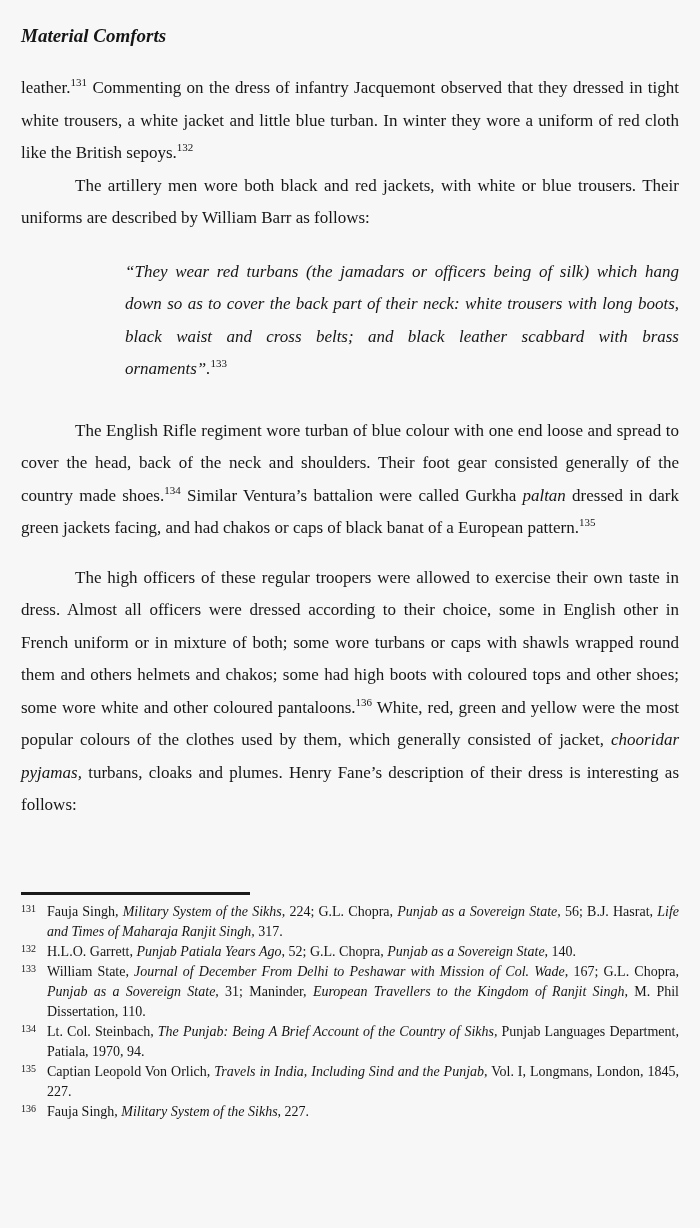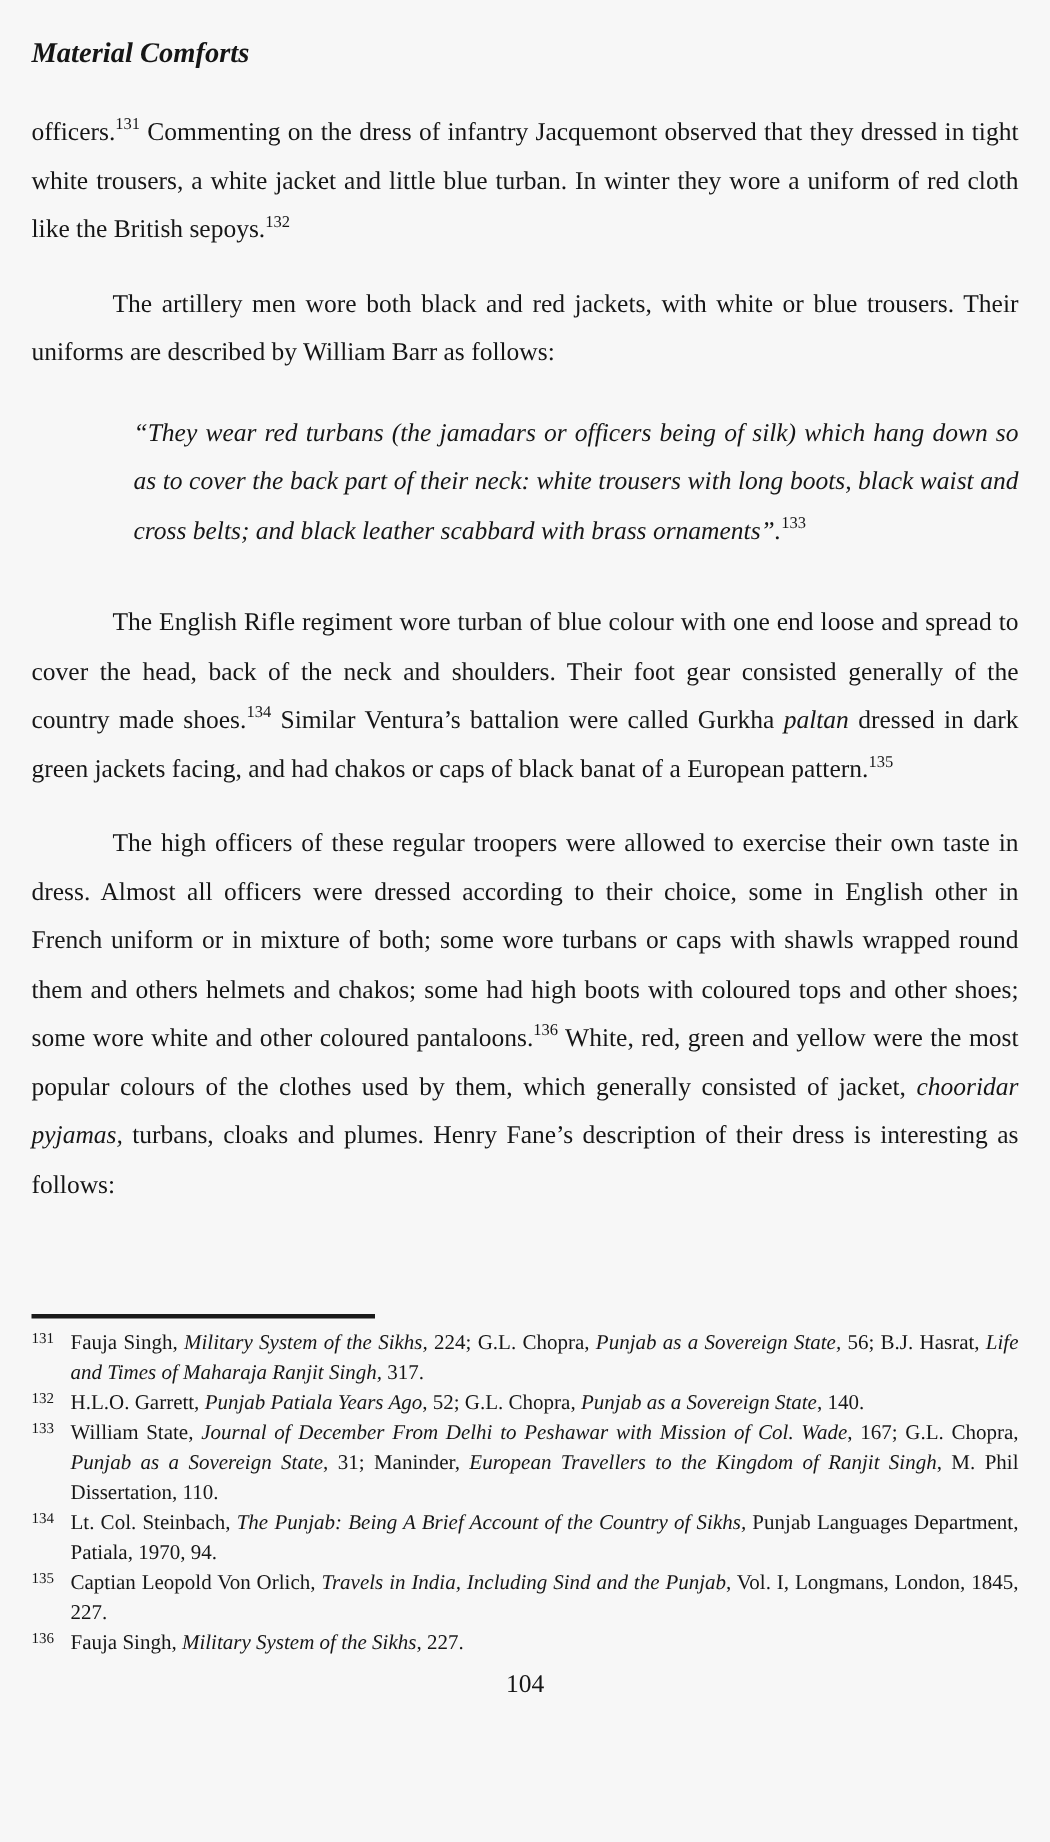--- a/index.html
+++ b/index.html
@@ -24,25 +24,25 @@
     font-style: italic;
   }
   .para {
     margin: 0;
     font-size: 17px;
     line-height: 32.5px;
     text-align: justify;
   }
   .para.first   { margin-top: 24px; }
   .para.indent  { text-indent: 54px; }
-  .p2 { margin-top: 17px; }
+  .p2 { }
   .p3 { margin-top: 29px; }
   .p4 { margin-top: 17px; }
   .quote {
-    margin: 21px 0 0 68px;
+    margin: 21px 0 0 104px;
     font-size: 17px;
     line-height: 32.5px;
     font-style: italic;
     text-align: justify;
   }
   .fnref {
     font-size: 11px;
     line-height: 0;
     vertical-align: 7px;
     font-style: normal;
@@ -76,21 +76,21 @@
   }
   i { font-style: italic; }
 </style>
 </head>
 <body>
 
 <div class="page">
 
   <div class="heading">Material Comforts</div>
 
-  <p class="para first"><span>officers.</span><sup class="fnref">131</sup><span> Commenting on the dress of infantry Jacquemont observed that they dressed in tight white trousers, a white jacket and little blue turban. In winter they wore a uniform of red cloth like the British sepoys.</span><sup class="fnref">132</sup></p>
+  <p class="para first"><span>leather.</span><sup class="fnref">131</sup><span> Commenting on the dress of infantry Jacquemont observed that they dressed in tight white trousers, a white jacket and little blue turban. In winter they wore a uniform of red cloth like the British sepoys.</span><sup class="fnref">132</sup></p>
 
   <p class="para indent p2"><span>The artillery men wore both black and red jackets, with white or blue trousers. Their uniforms are described by William Barr as follows:</span></p>
 
   <div class="quote"><span>“They wear red turbans (the jamadars or officers being of silk) which hang down so as to cover the back part of their neck: white trousers with long boots, black waist and cross belts; and black leather scabbard with brass ornaments”.</span><sup class="fnref">133</sup></div>
 
   <p class="para indent p3"><span>The English Rifle regiment wore turban of blue colour with one end loose and spread to cover the head, back of the neck and shoulders. Their foot gear consisted generally of the country made shoes.</span><sup class="fnref">134</sup><span> Similar Ventura’s battalion were called Gurkha </span><i>paltan</i><span> dressed in dark green jackets facing, and had chakos or caps of black banat of a European pattern.</span><sup class="fnref">135</sup></p>
 
   <p class="para indent p4"><span>The high officers of these regular troopers were allowed to exercise their own taste in dress. Almost all officers were dressed  according to their choice, some in English other in French uniform or in mixture of both; some wore turbans or caps with shawls wrapped round them and others helmets and chakos;  some had high boots with coloured tops and other shoes; some wore white and  other coloured pantaloons.</span><sup class="fnref">136</sup><span> White, red, green and yellow were the most popular colours of the clothes used by them, which generally consisted of jacket, </span><i>chooridar pyjamas,</i><span> turbans, cloaks and plumes. Henry Fane’s description of their dress is interesting as follows:</span></p>
 
   <div class="fn-rule"></div>
@@ -104,15 +104,14 @@
     <div class="footnote"><sup class="fn-num">133</sup><span>William State, </span><i>Journal of December From Delhi to Peshawar with Mission of Col. Wade</i><span>, 167; G.L. Chopra, </span><i>Punjab as a Sovereign State</i><span>, 31; Maninder, </span><i>European Travellers to the Kingdom of Ranjit Singh</i><span>, M. Phil Dissertation, 110.</span></div>
 
     <div class="footnote"><sup class="fn-num">134</sup><span>Lt. Col. Steinbach, </span><i>The Punjab: Being A Brief Account of the Country of Sikhs,</i><span> Punjab Languages Department, Patiala, 1970, 94.</span></div>
 
     <div class="footnote"><sup class="fn-num">135</sup><span>Captian Leopold Von Orlich, </span><i>Travels in India, Including Sind and the Punjab</i><span>, Vol. I, Longmans, London, 1845, 227.</span></div>
 
     <div class="footnote"><sup class="fn-num">136</sup><span>Fauja Singh, </span><i>Military System of the Sikhs</i><span>, 227.</span></div>
 
   </div>
 
-  <div class="page-number">104</div>
 
 </div>
 
 </body></html>

